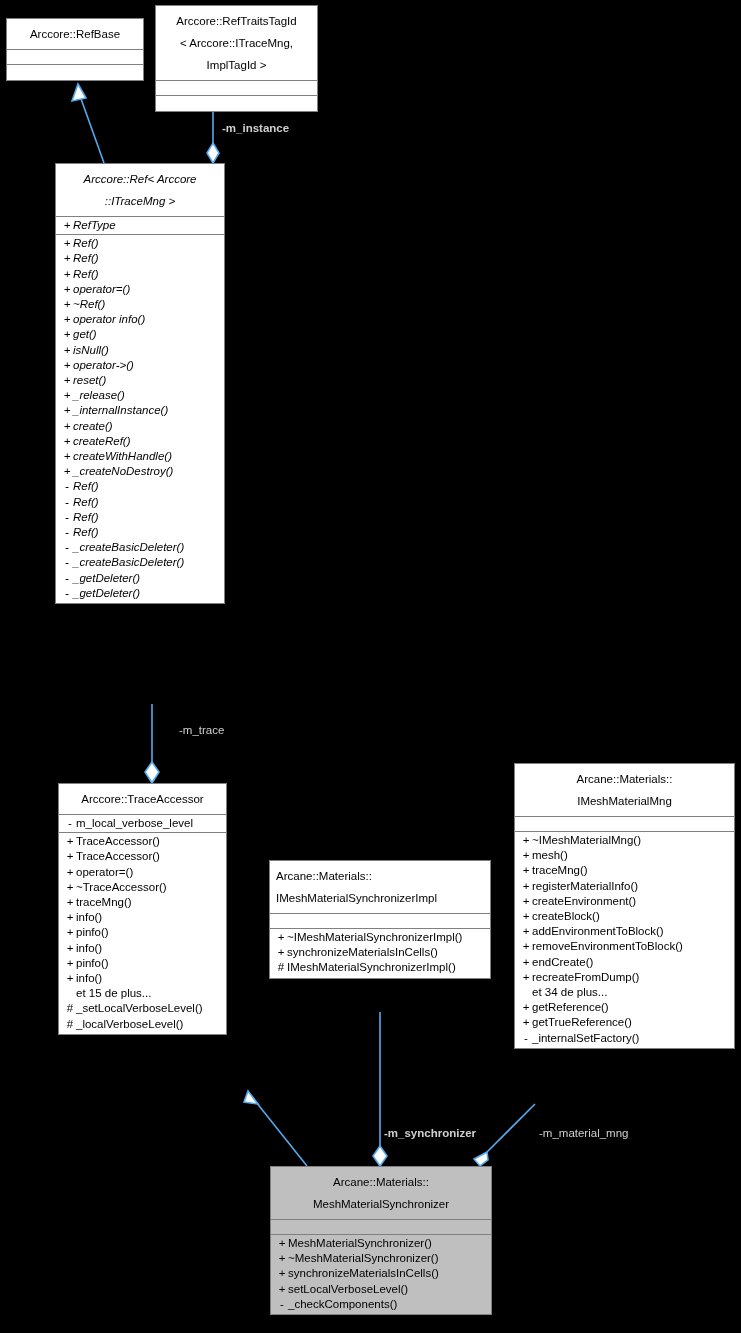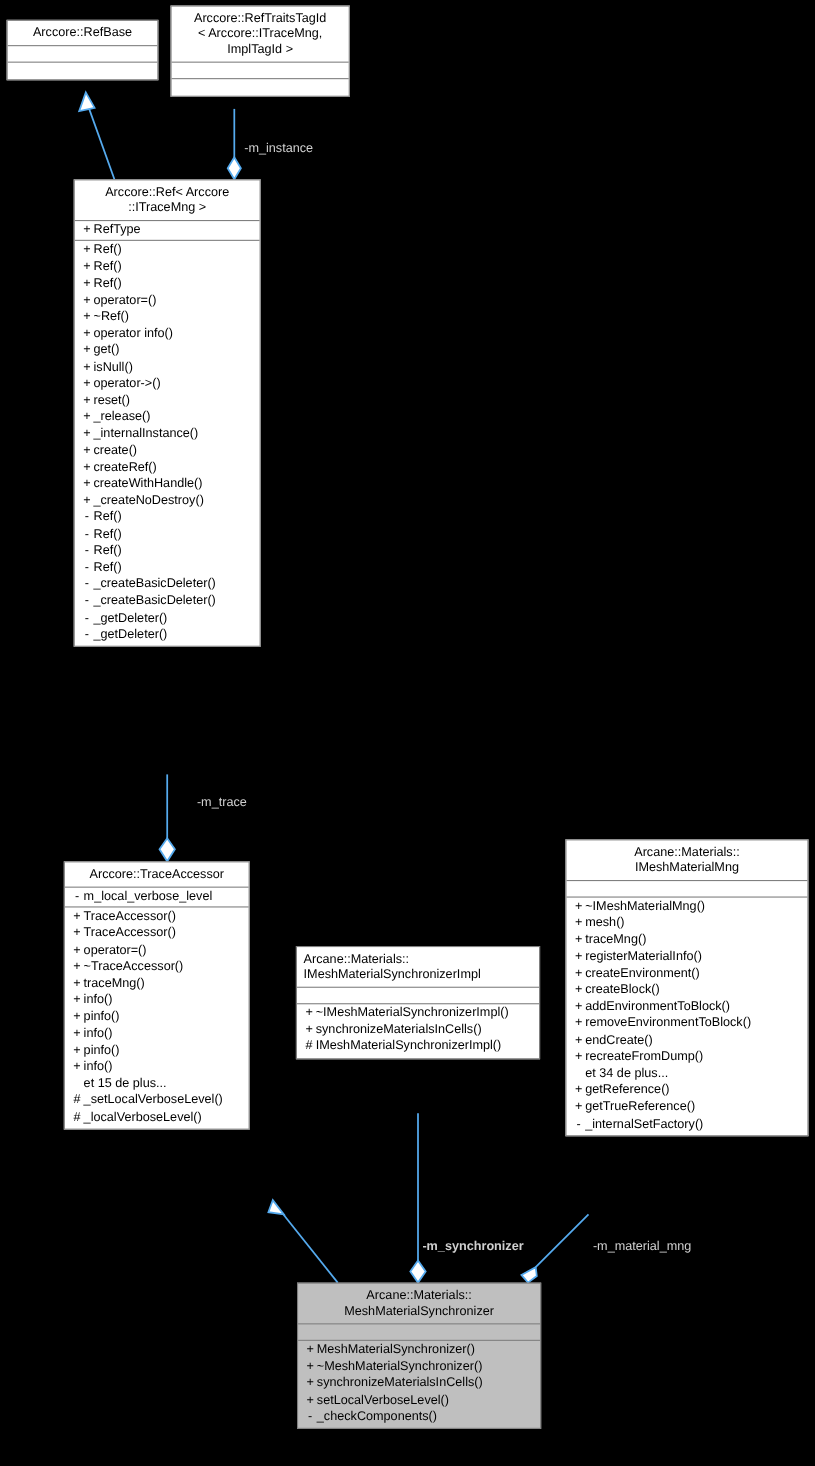--- a/index.html
+++ b/index.html
@@ -30,21 +30,21 @@
     background: #ffffff;
     color: #000000;
     z-index: 5;
   }
   .node.focus {
     background: #bfbfbf;
   }
   .node .title {
     text-align: center;
     font-size: 11.5px;
-    line-height: 14px;
+    line-height: 22px;
     padding: 4px 4px 4px 4px;
     border-bottom: 1px solid #808080;
     white-space: pre-line;
   }
   .node .attrs {
     border-bottom: 1px solid #808080;
     padding: 1px 0 1px 0;
     min-height: 12px;
   }
   .node .ops {
@@ -130,21 +130,21 @@
 &lt; Arccore::ITraceMng,
 ImplTagId &gt;</div>
     <div class="attrs">
       <div class="empty-row"></div>
     </div>
     <div class="ops">
       <div class="empty-row"></div>
     </div>
   </div>
 
-  <div class="node" style="left:67px; top:163px; width:170px;">
+  <div class="node" style="left:55px; top:163px; width:170px;font-style:italic;">
     <div class="title">Arccore::Ref&lt; Arccore
 ::ITraceMng &gt;</div>
     <div class="attrs">
         <div class="row">
           <span class="vis">+</span>
           <span class="nm">RefType</span>
         </div>
       </div>
     <div class="ops">
         <div class="row">
@@ -421,18 +421,18 @@
           <span class="vis">+</span>
           <span class="nm">setLocalVerboseLevel()</span>
         </div>
         <div class="row">
           <span class="vis">-</span>
           <span class="nm">_checkComponents()</span>
         </div>
       </div>
   </div>
 
-  <div class="edge-label" style="left:222px; top:129px;">-m_instance</div>
+  <div class="edge-label" style="left:222px; top:122px;font-weight:bold;">-m_instance</div>
   <div class="edge-label" style="left:156px; top:724px;margin-left:23px;">-m_trace</div>
   <div class="edge-label" style="left:384px; top:1127px;font-weight:bold;">-m_synchronizer</div>
   <div class="edge-label" style="left:506px; top:1127px;margin-left:33px;">-m_material_mng</div>
 
 </div>
 
 </body></html>

